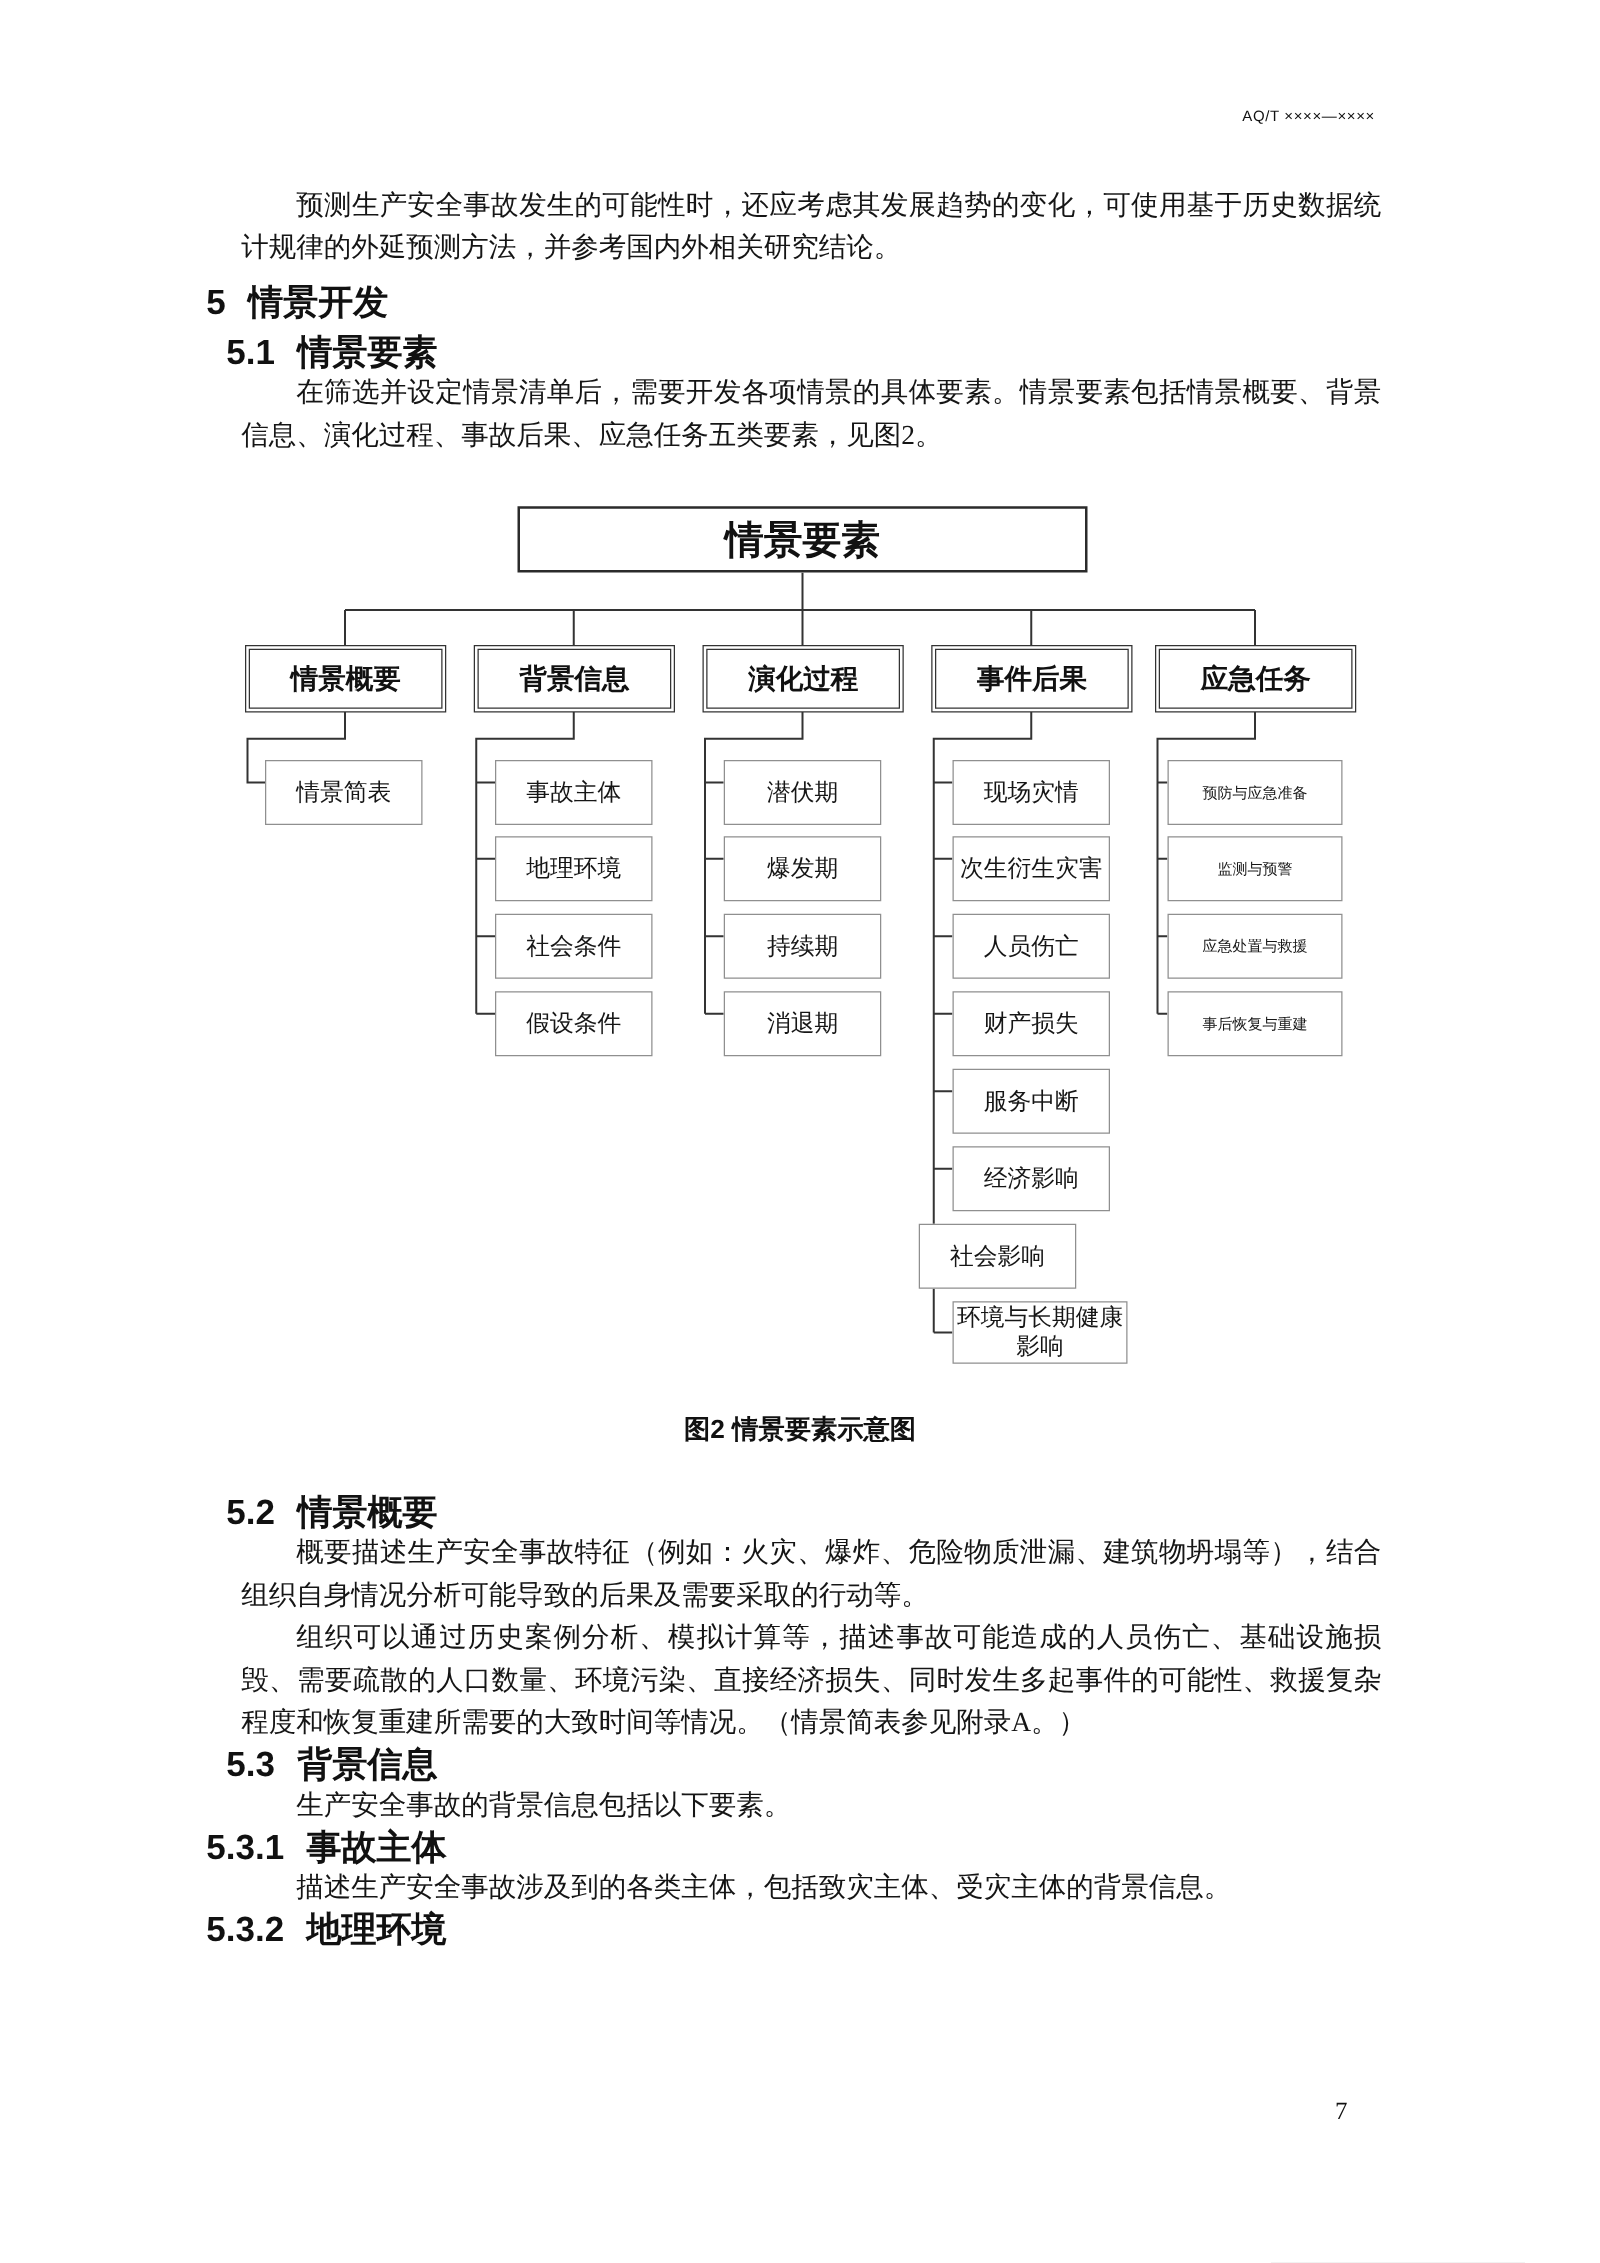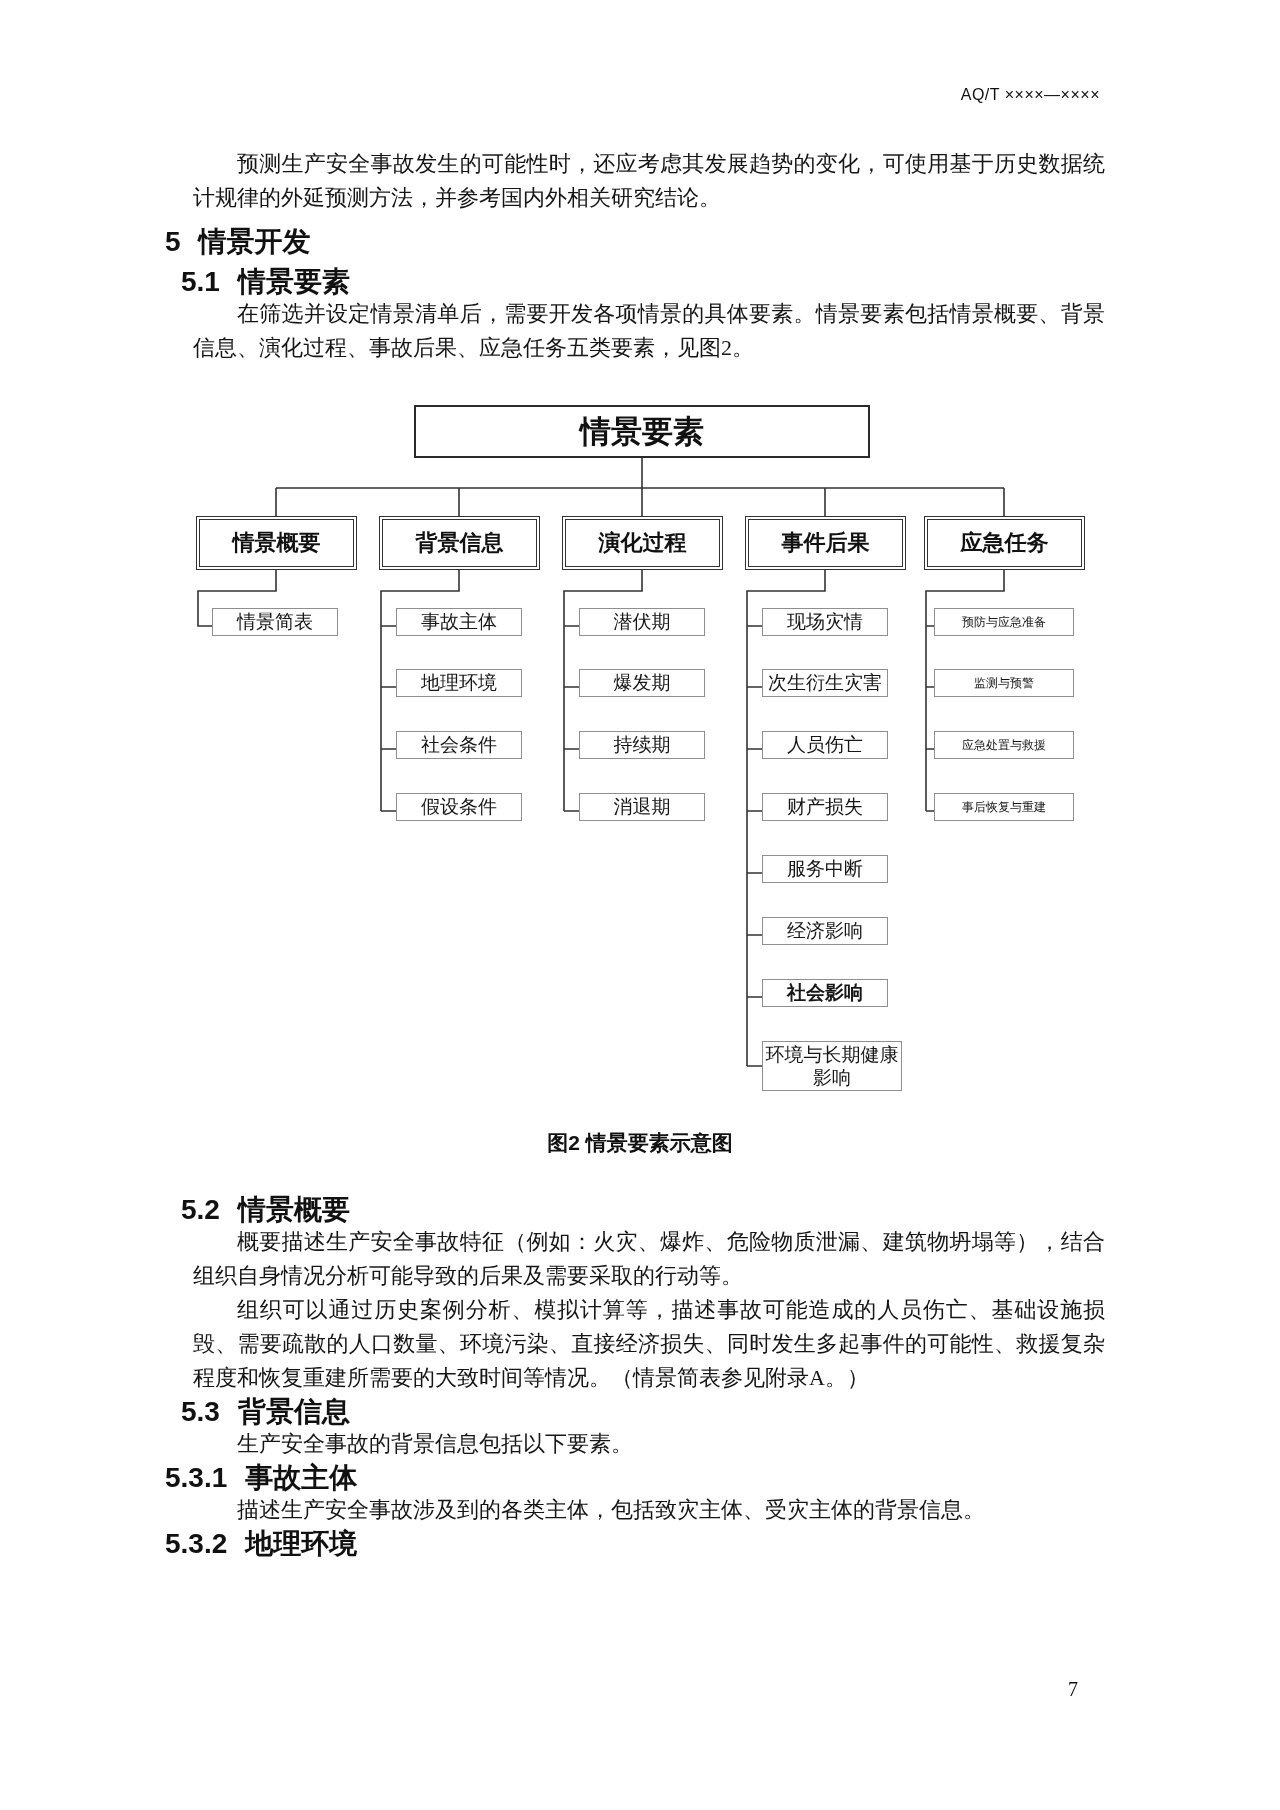--- a/index.html
+++ b/index.html
@@ -8,21 +8,21 @@
     width:1280px; height:1810px;
     background:#ffffff;
     font-family:"Liberation Serif", serif;
     color:#1a1a1a;
     overflow:hidden;
     margin:0 auto;
   }
   .doc-code {
     position:absolute; top:86px; right:180px;
     font-family:"Liberation Sans", sans-serif;
-    font-size:16px; color:#111; letter-spacing:0.5px;
+    font-size:12px; color:#111; letter-spacing:0.5px;
   }
   .content {
     position:absolute; left:165px; top:147px; width:940px;
   }
   p.body {
     margin:0 0 0 28px; width:912px;
     font-size:22px; line-height:34px;
     text-align:justify; text-indent:44px;
     color:#151515;
   }
@@ -50,21 +50,21 @@
     font-weight:bold; font-size:31px; color:#111;
   }
   .cat-box {
     top:114px; width:155px; height:48px;
     border:1px solid #333;
     box-shadow:0 0 0 2px #fff, 0 0 0 3px #333;
     font-family:"Liberation Sans", sans-serif;
     font-weight:bold; font-size:22px; color:#111;
   }
   .child {
-    width:126px; height:28px;
+    width:126px; height:52px;
     border:1px solid #8f8f8f;
     font-size:19px; color:#161616;
   }
   .c5 { width:140px; font-size:12px; }
   .tall { height:50px; width:140px; line-height:23px; }
   .caption {
     margin-top:34px; width:950px; text-align:center;
     font-family:"Liberation Sans", sans-serif;
     font-weight:bold; font-size:21px; color:#111;
   }
@@ -127,21 +127,21 @@
         <div class="nbox child" style="left:414px;top:264px;">爆发期</div>
         <div class="nbox child" style="left:414px;top:326px;">持续期</div>
         <div class="nbox child" style="left:414px;top:388px;">消退期</div>
 
         <div class="nbox child" style="left:597px;top:203px;">现场灾情</div>
         <div class="nbox child" style="left:597px;top:264px;">次生衍生灾害</div>
         <div class="nbox child" style="left:597px;top:326px;">人员伤亡</div>
         <div class="nbox child" style="left:597px;top:388px;">财产损失</div>
         <div class="nbox child" style="left:597px;top:450px;">服务中断</div>
         <div class="nbox child" style="left:597px;top:512px;">经济影响</div>
-        <div class="nbox child" style="left:597px;top:574px;font-weight:bold;">社会影响</div>
+        <div class="nbox child" style="left:570px;top:574px;">社会影响</div>
         <div class="nbox child tall" style="left:597px;top:636px;">环境与长期健康影响</div>
 
         <div class="nbox child c5" style="left:769px;top:203px;">预防与应急准备</div>
         <div class="nbox child c5" style="left:769px;top:264px;">监测与预警</div>
         <div class="nbox child c5" style="left:769px;top:326px;">应急处置与救援</div>
         <div class="nbox child c5" style="left:769px;top:388px;">事后恢复与重建</div>
       </div>
 
       <div class="caption">图2 情景要素示意图</div>
     </div>

